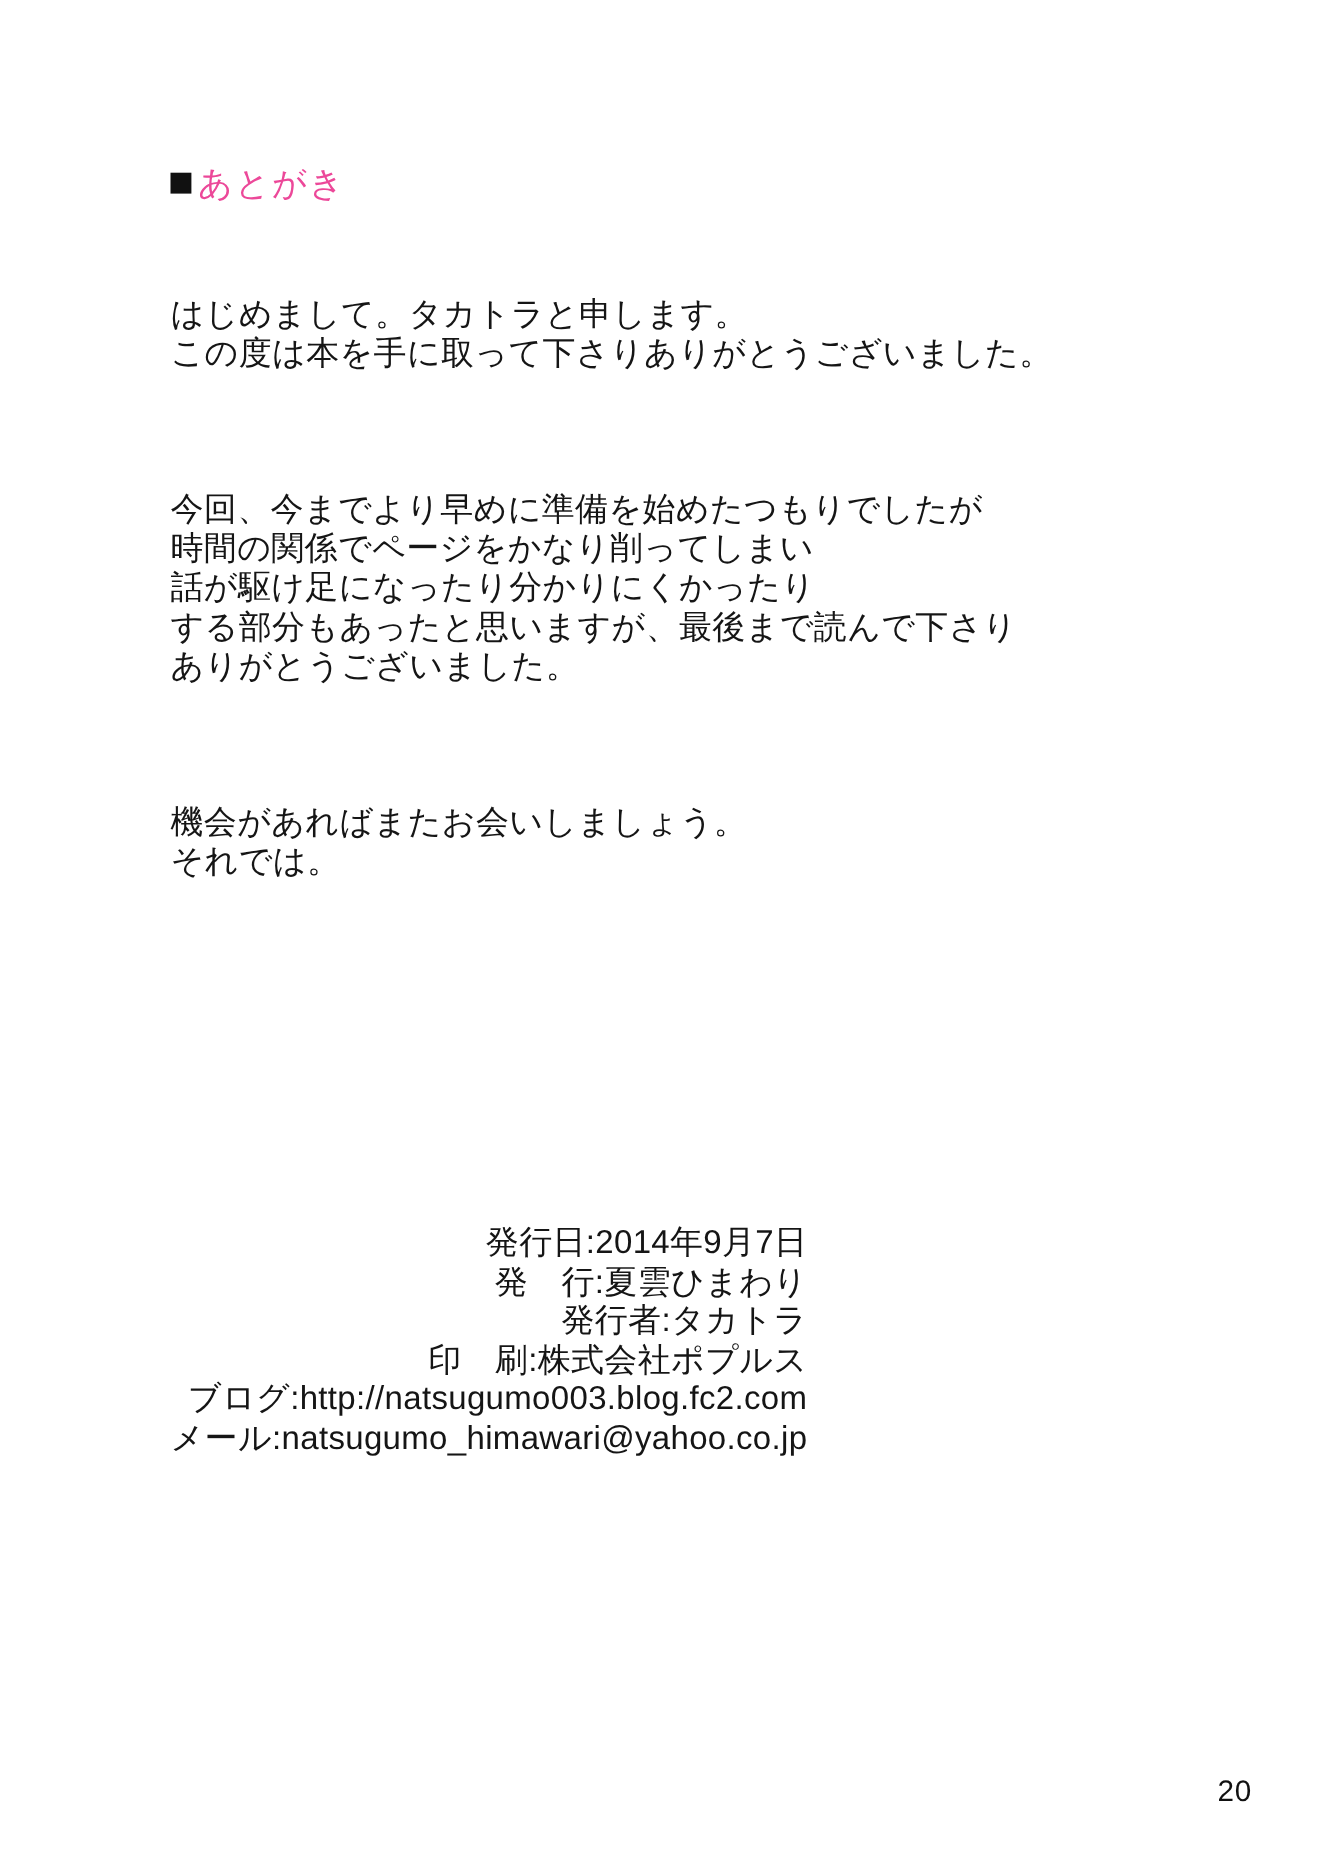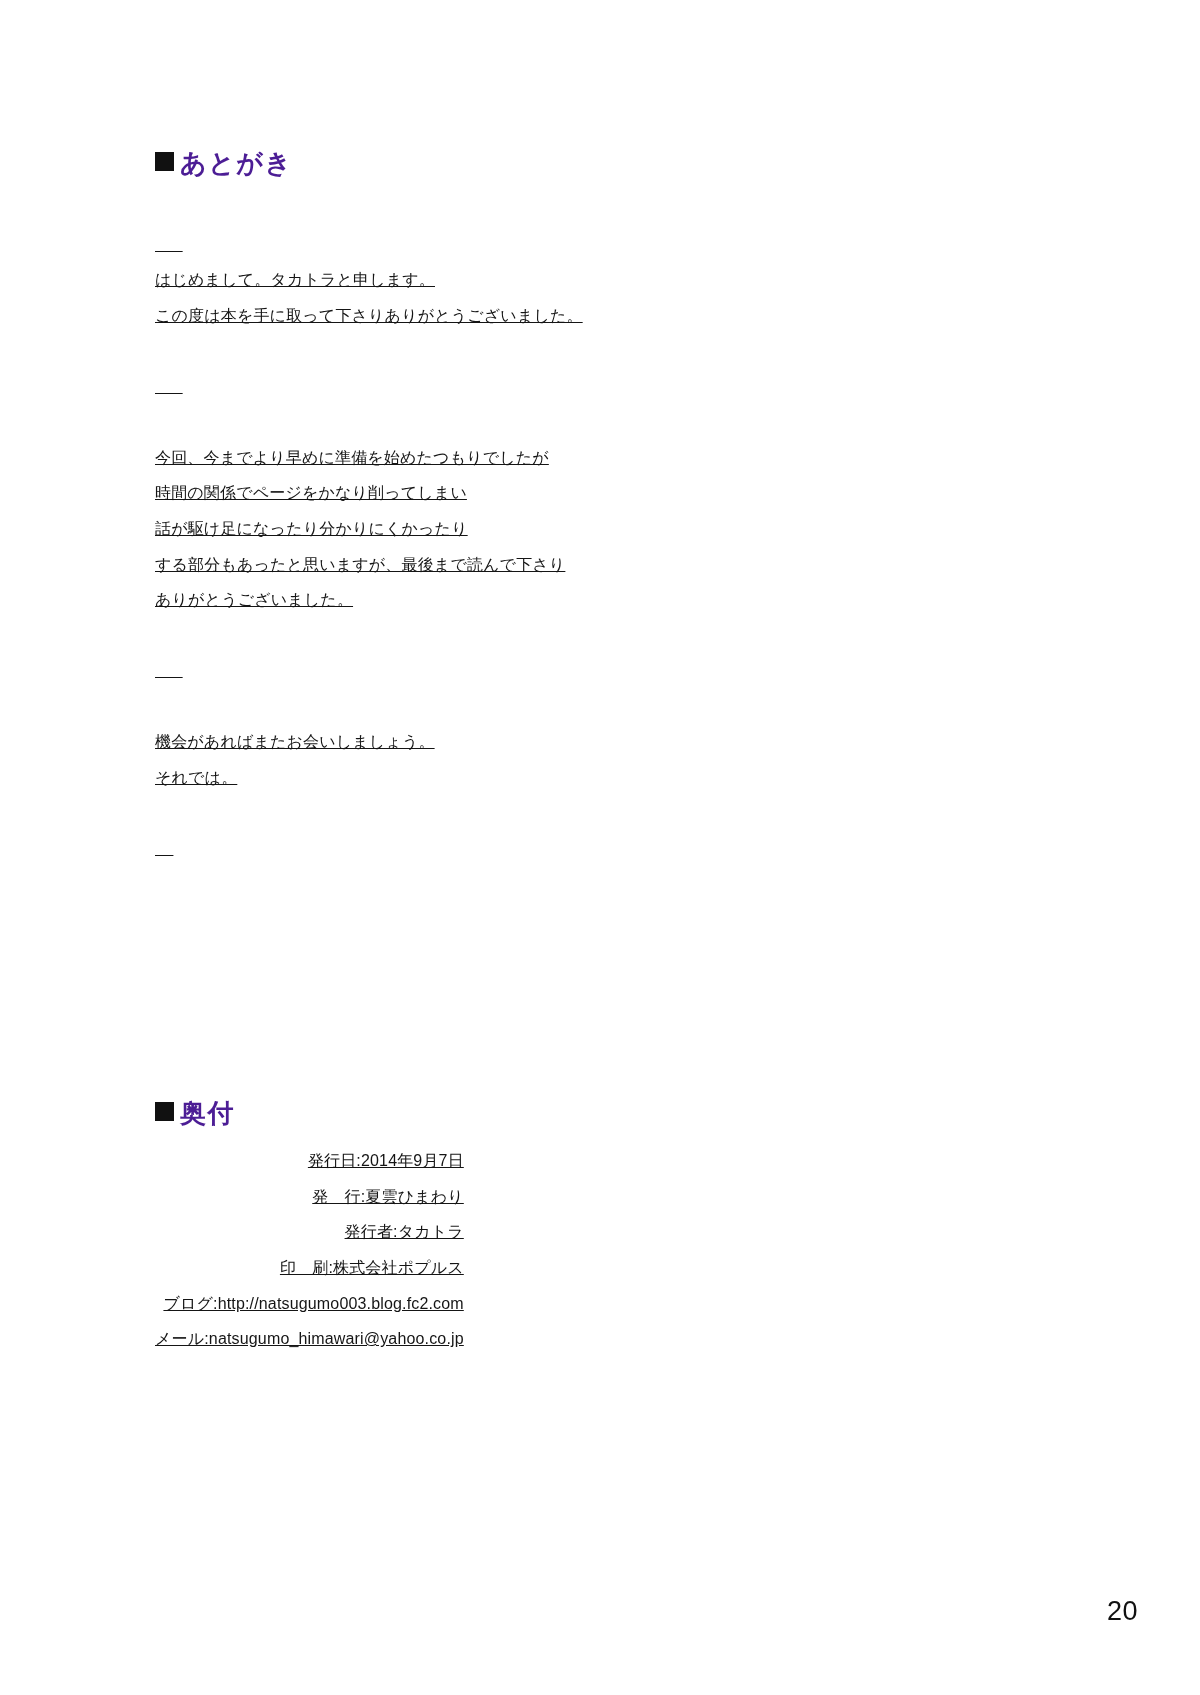--- a/index.html
+++ b/index.html
@@ -19,62 +19,61 @@
     position: absolute;
     inset: 0;
   }
 
   .section {
     position: absolute;
     left: 155px;
   }
 
   .heading {
-    font-size: 26px;
-    font-weight: 700;
+    font-size: 31px;
+    font-weight: 400;
     letter-spacing: 0.06em;
-    color: #4c1d95;
+    color: #ec4899;
     line-height: 1.2;
     white-space: nowrap;
   }
   .heading .bullet {
     display: inline-block;
     width: 19px;
     height: 19px;
     background: #111111;
     margin-right: 6px;
     vertical-align: 1px;
   }
 
   .body-text {
-    font-size: 16px;
+    font-size: 30px;
     line-height: 35.6px;
     color: #151515;
     letter-spacing: 0.01em;
     white-space: pre-wrap;
-    text-decoration: underline;
   }
 
   .para {
     margin: 0;
   }
   .para + .para {
     margin-top: 35px;
   }
 
   #afterword-section { top: 148px; }
   #afterword-body { margin-top: 12px; }
 
   #colophon-section { top: 1098px; }
   #colophon-body { margin-top: 14px; text-align: right; }
 
   .page-number {
     position: absolute;
     right: 62px;
-    bottom: 68px;
+    bottom: 51px;
     font-size: 27px;
     color: #111111;
     letter-spacing: 0.02em;
     margin-top: 11px;
   }
 </style>
 </head>
 <body>
 
 <div class="page">
@@ -90,23 +89,20 @@
 時間の関係でページをかなり削ってしまい
 話が駆け足になったり分かりにくかったり
 する部分もあったと思いますが、最後まで読んで下さり
 ありがとうございました。</p>
       <p class="para">機会があればまたお会いしましょう。
 それでは。</p>
     </div>
   </div>
 
   <div class="section" id="colophon-section">
-    <div class="heading">
-      <span class="bullet"></span><span>奥付</span>
-    </div>
     <div class="body-text" id="colophon-body">発行日:2014年9月7日
 発　行:夏雲ひまわり
 発行者:タカトラ
 印　刷:株式会社ポプルス
 ブログ:http://natsugumo003.blog.fc2.com
 メール:natsugumo_himawari@yahoo.co.jp</div>
   </div>
 
   <div class="page-number">20</div>
 

